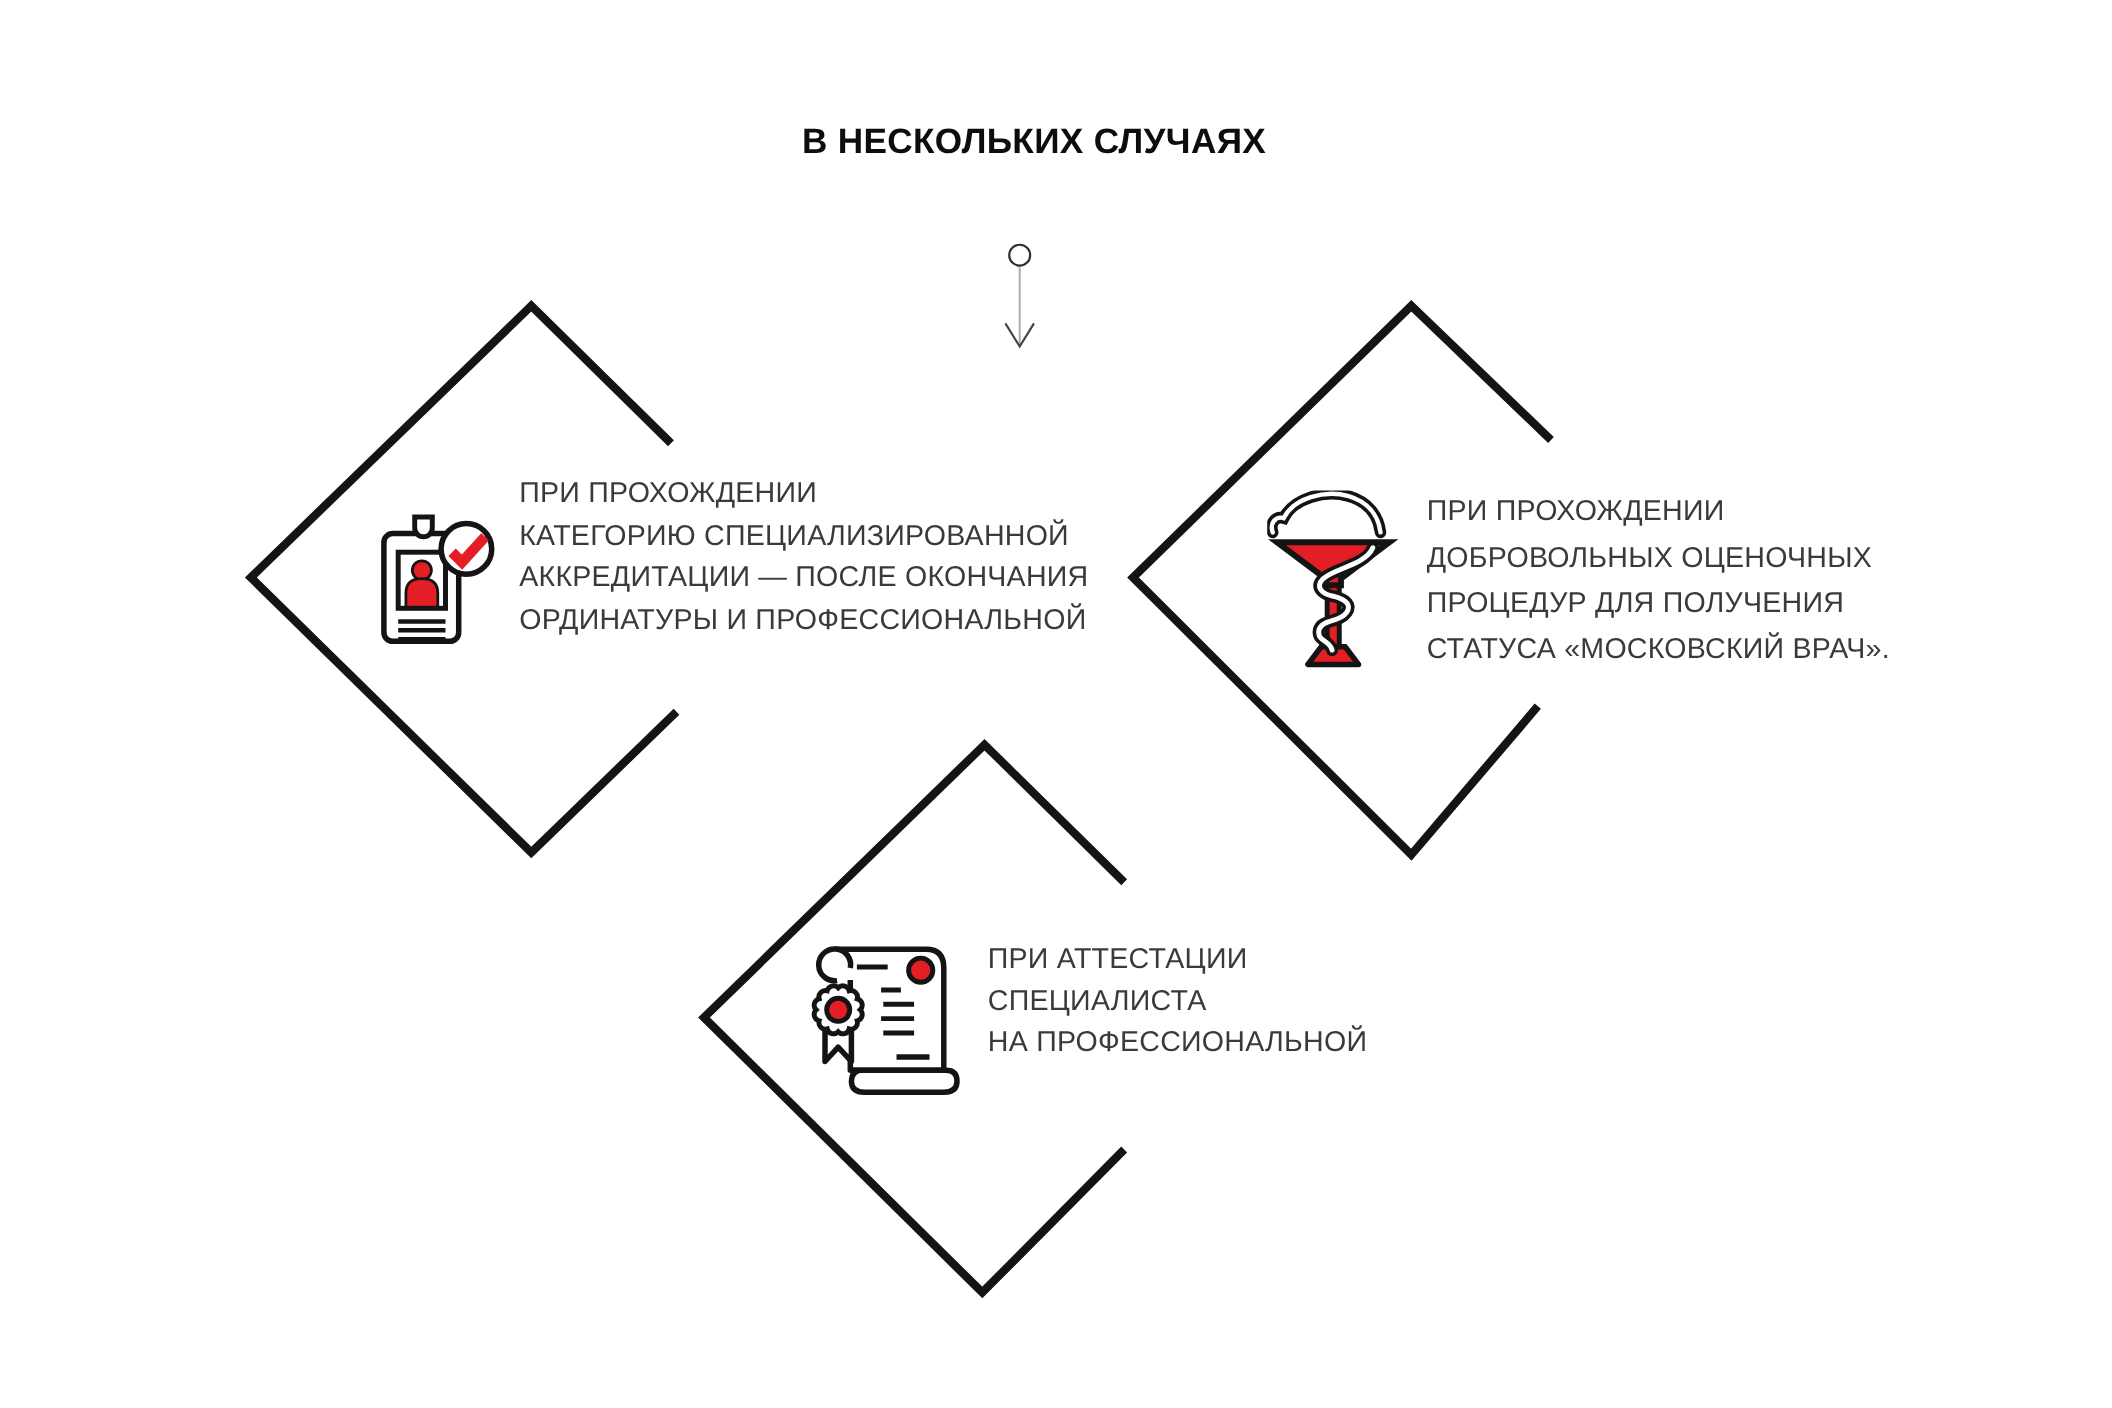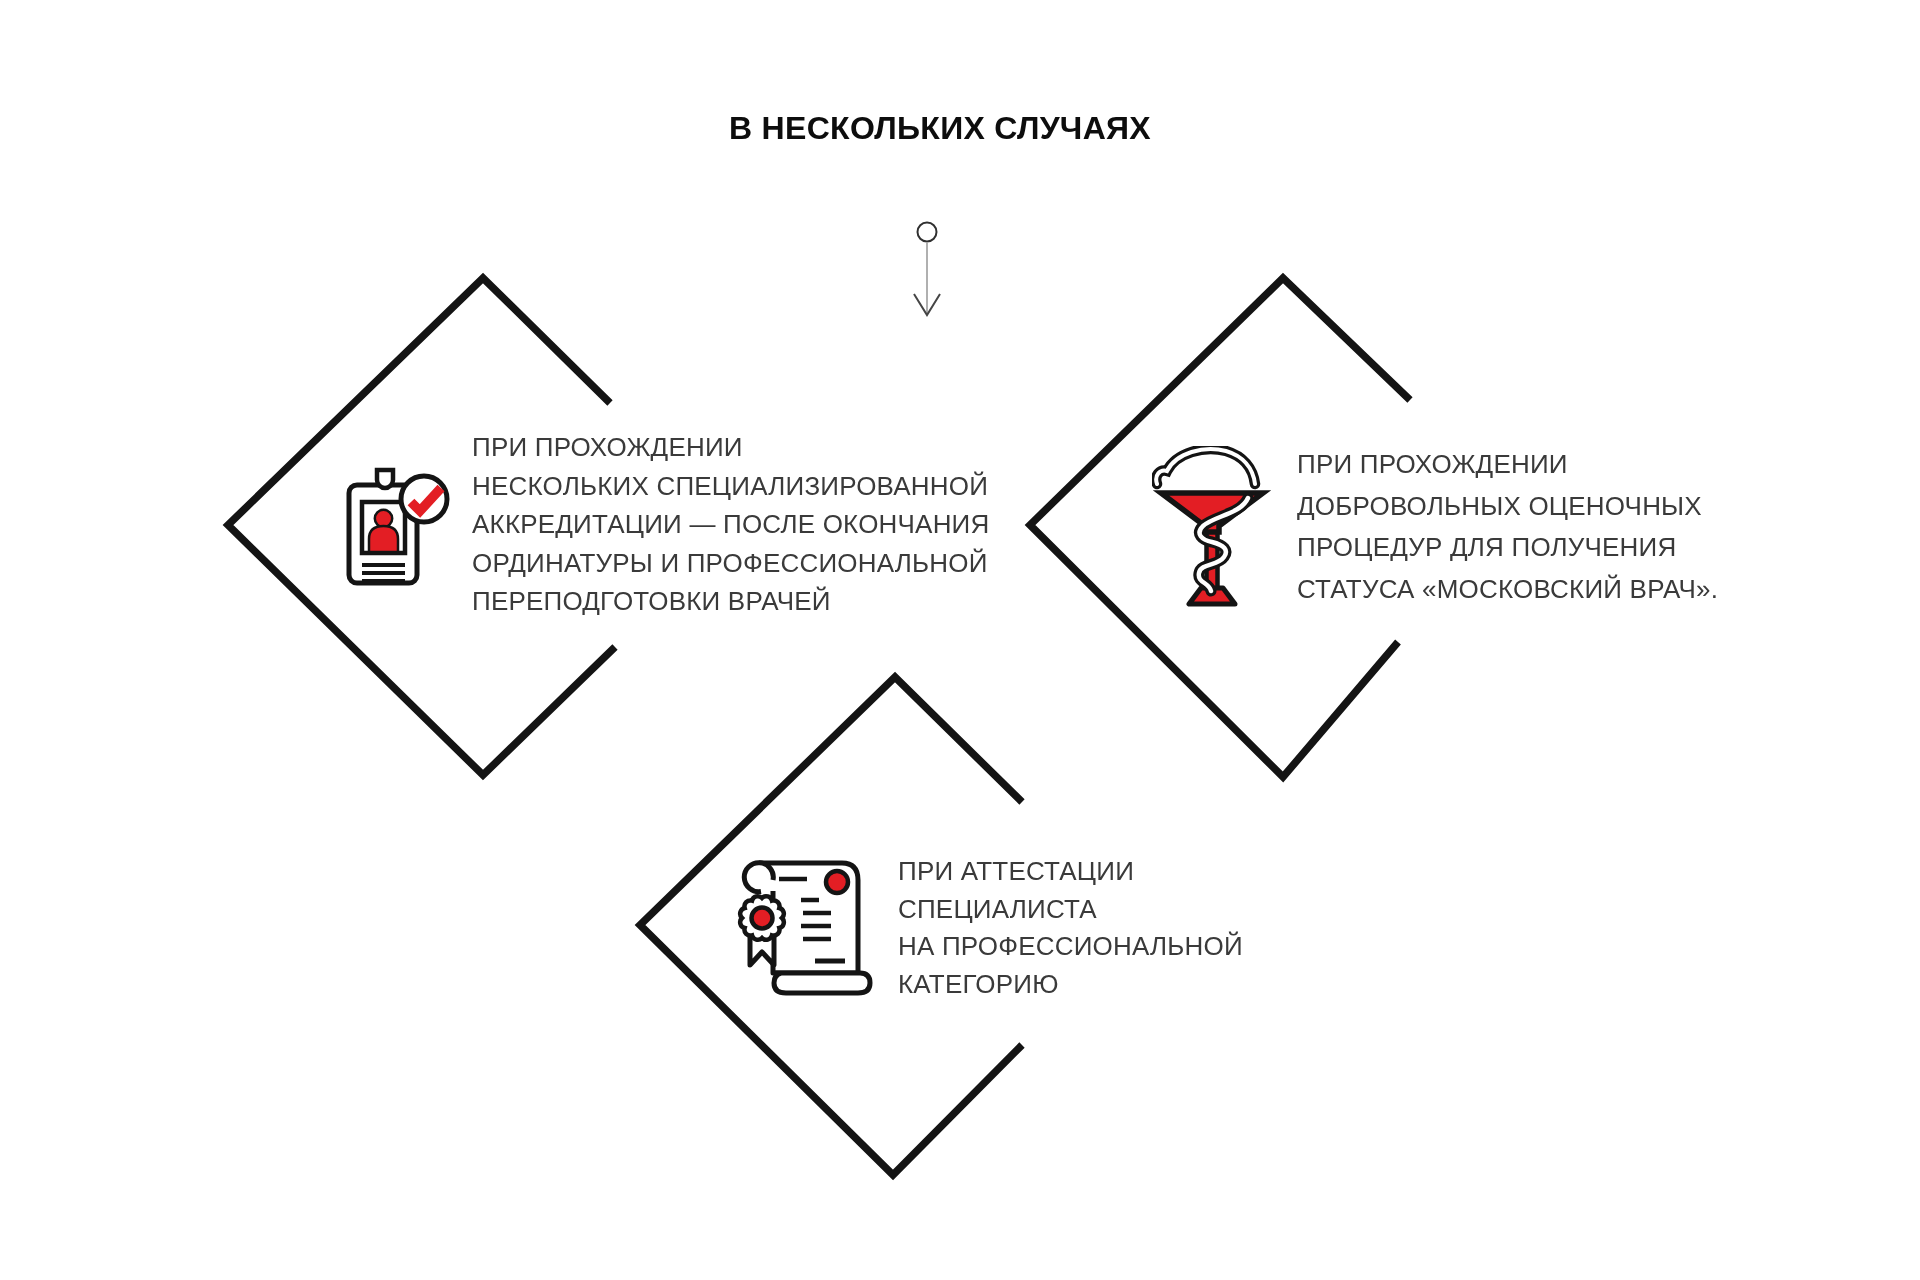--- a/index.html
+++ b/index.html
@@ -100,33 +100,31 @@
     <path d="M49,65
              A5.9,5.9 0 0 1 46.3,75 A5.9,5.9 0 0 1 39,82.3 A5.9,5.9 0 0 1 29,85
              A5.9,5.9 0 0 1 19,82.3 A5.9,5.9 0 0 1 11.7,75 A5.9,5.9 0 0 1 9,65
              A5.9,5.9 0 0 1 11.7,55 A5.9,5.9 0 0 1 19,47.7 A5.9,5.9 0 0 1 29,45
              A5.9,5.9 0 0 1 39,47.7 A5.9,5.9 0 0 1 46.3,55 A5.9,5.9 0 0 1 49,65 Z" fill="#fff" stroke="var(--ink)" stroke-width="4.5"></path>
     <circle cx="29" cy="65" r="10.5" fill="var(--accent-red)" stroke="var(--ink)" stroke-width="4.5"></circle>
   </svg>
 
   <div class="card-text ct-left">
     <span>ПРИ ПРОХОЖДЕНИИ</span>
-    <span>НЕСКОЛЬКИХ СПЕЦИАЛИЗИРОВАННОЙ</span>
+    <span>КАТЕГОРИЮ СПЕЦИАЛИЗИРОВАННОЙ</span>
     <span>АККРЕДИТАЦИИ — ПОСЛЕ ОКОНЧАНИЯ</span>
     <span>ОРДИНАТУРЫ И ПРОФЕССИОНАЛЬНОЙ</span>
-    <span>ПЕРЕПОДГОТОВКИ ВРАЧЕЙ</span>
   </div>
 
   <div class="card-text ct-right">
     <span>ПРИ ПРОХОЖДЕНИИ</span>
     <span>ДОБРОВОЛЬНЫХ ОЦЕНОЧНЫХ</span>
     <span>ПРОЦЕДУР ДЛЯ ПОЛУЧЕНИЯ</span>
     <span>СТАТУСА «МОСКОВСКИЙ ВРАЧ».</span>
   </div>
 
   <div class="card-text ct-bottom">
     <span>ПРИ АТТЕСТАЦИИ</span>
     <span>СПЕЦИАЛИСТА</span>
     <span>НА ПРОФЕССИОНАЛЬНОЙ</span>
-    <span>КАТЕГОРИЮ</span>
   </div>
 
 </div>
 
 </body></html>

